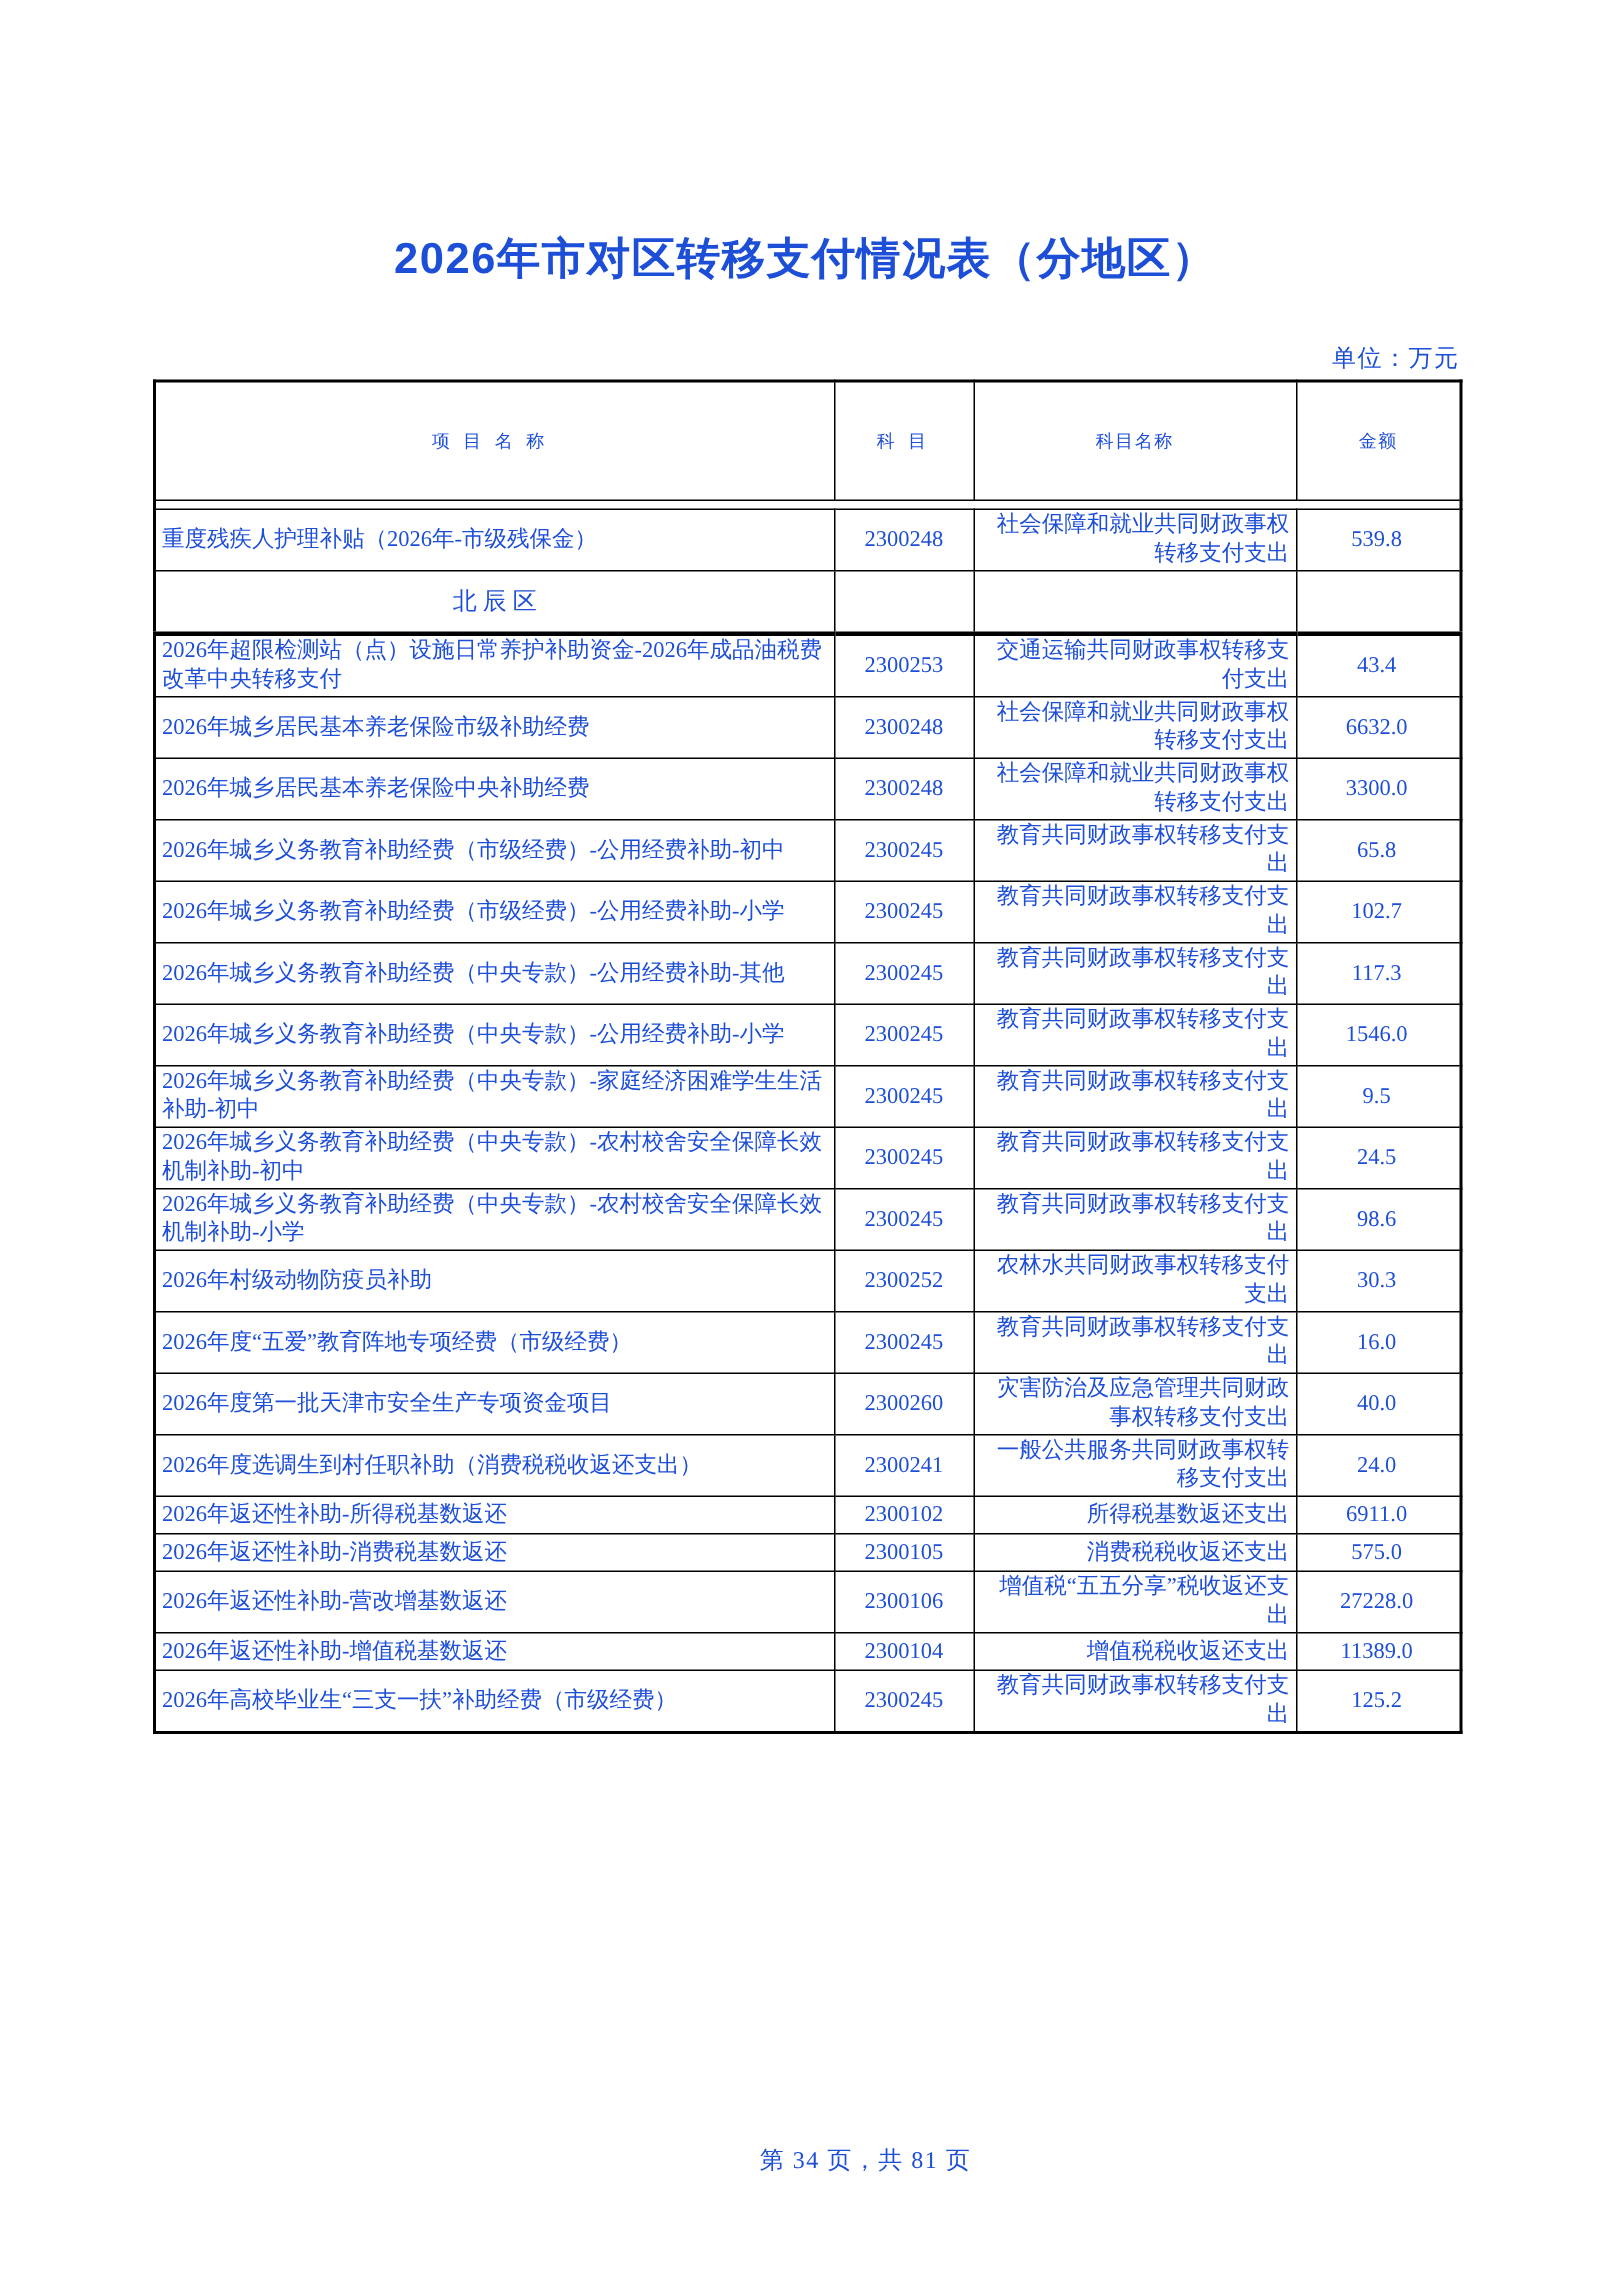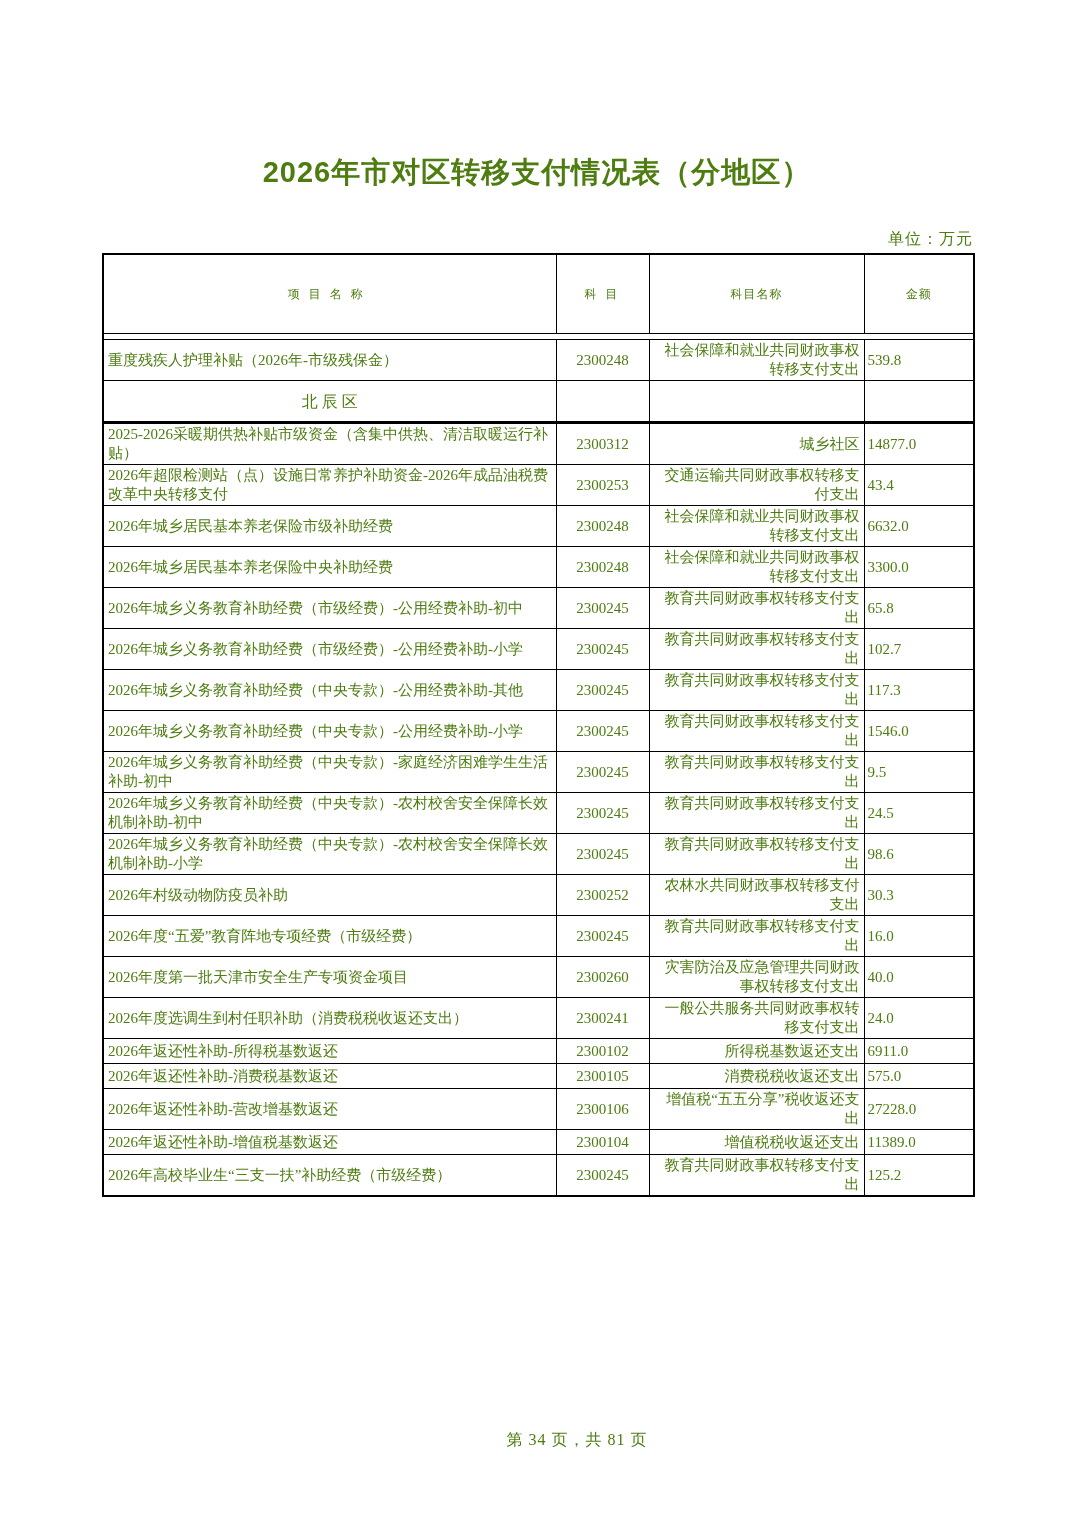--- a/index.html
+++ b/index.html
@@ -1,21 +1,21 @@
 <!DOCTYPE html>
 <html><head>
 <meta charset="utf-8">
 <style>
   html, body { margin: 0; padding: 0; background: #ffffff; }
   .page {
     position: relative;
     width: 1074px;
     height: 1520px;
     background: #ffffff;
-    color: #4d7c0f;
+    color: #1d4ed8;
     font-family: "Liberation Serif", serif;
     overflow: hidden;
   }
   .title {
     position: absolute;
     top: 153px;
     left: 0;
     width: 100%;
     margin: 0;
     text-align: center;
@@ -64,21 +64,21 @@
   }
   tbody td {
     font-size: 15px;
     line-height: 19px;
     padding: 1px 3px;
   }
   tbody tr.data { height: 25px; }
   td.project { text-align: left;  padding-left: 4px; }
   td.code    { text-align: center; }
   td.subject { text-align: right; padding-left: 4px; padding-right: 4px; }
-  td.amount  { text-align: left; padding-right: 5px; margin-left: 24px; }
+  td.amount  { text-align: center; padding-right: 5px; margin-left: 24px; }
   tbody tr.section { height: 42px; }
   tbody tr.section td { border-bottom: 3px solid #000; }
   td.sec-label {
     text-align: center;
     font-weight: bold;
     font-size: 16px;
     margin-left: 40px;
   }
   .footer {
     position: absolute;
@@ -125,26 +125,20 @@
           <td class="subject">社会保障和就业共同财政事权转移支付支出</td>
           <td class="amount">539.8</td>
         </tr>
         <tr class="section">
           <td class="sec-label">北 辰 区</td>
           <td class=""></td>
           <td class=""></td>
           <td class=""></td>
         </tr>
         <tr class="data">
-          <td class="project">2025-2026采暖期供热补贴市级资金（含集中供热、清洁取暖运行补贴）</td>
-          <td class="code">2300312</td>
-          <td class="subject">城乡社区</td>
-          <td class="amount">14877.0</td>
-        </tr>
-        <tr class="data">
           <td class="project">2026年超限检测站（点）设施日常养护补助资金-2026年成品油税费改革中央转移支付</td>
           <td class="code">2300253</td>
           <td class="subject">交通运输共同财政事权转移支付支出</td>
           <td class="amount">43.4</td>
         </tr>
         <tr class="data">
           <td class="project">2026年城乡居民基本养老保险市级补助经费</td>
           <td class="code">2300248</td>
           <td class="subject">社会保障和就业共同财政事权转移支付支出</td>
           <td class="amount">6632.0</td>

